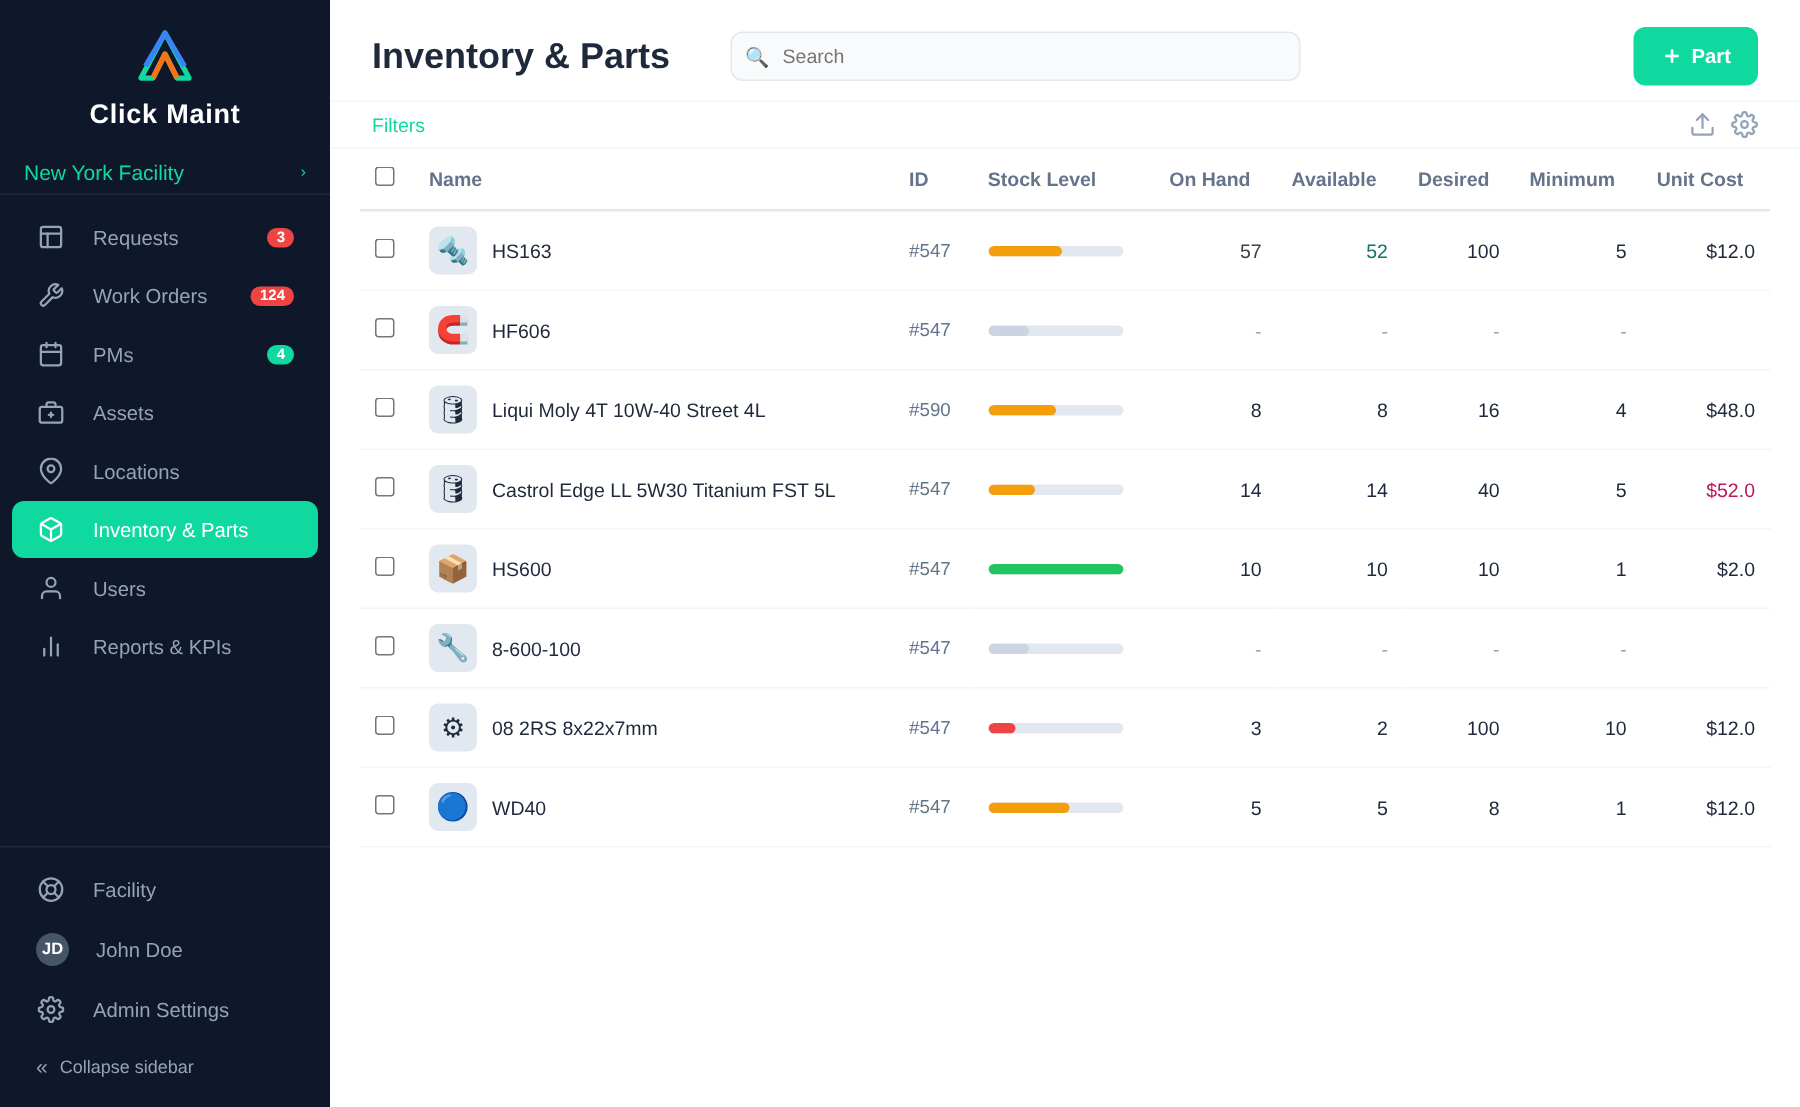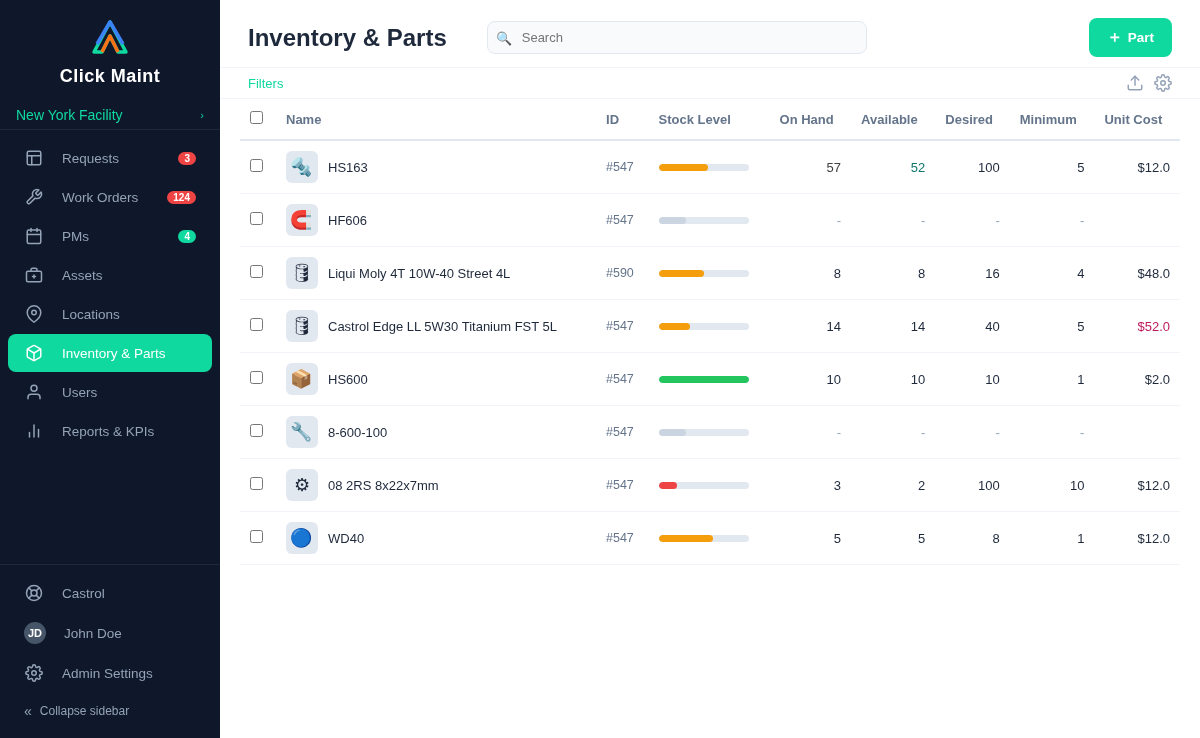--- a/index.html
+++ b/index.html
@@ -395,21 +395,21 @@
       <span class="nav-icon">
         <svg width="18" height="18" viewBox="0 0 24 24" fill="none" stroke="currentColor" stroke-width="2" stroke-linecap="round" stroke-linejoin="round">
             <circle cx="12" cy="12" r="10"></circle>
             <circle cx="12" cy="12" r="4"></circle>
             <line x1="4.93" y1="4.93" x2="9.17" y2="9.17"></line>
             <line x1="14.83" y1="14.83" x2="19.07" y2="19.07"></line>
             <line x1="14.83" y1="9.17" x2="19.07" y2="4.93"></line>
             <line x1="4.93" y1="19.07" x2="9.17" y2="14.83"></line>
           </svg>
       </span>
-      <span>Castrol</span>
+      <span>Facility</span>
     </div>
     <div class="nav-item">
       <span class="nav-icon" style="background:#475569;border-radius:50%;width:22px;height:22px;font-size:11px;color:#fff;display:flex;align-items:center;justify-content:center;font-weight:700;">JD</span>
       <span>John Doe</span>
     </div>
     <div class="nav-item">
       <span class="nav-icon">
         <svg width="18" height="18" viewBox="0 0 24 24" fill="none" stroke="currentColor" stroke-width="2" stroke-linecap="round" stroke-linejoin="round">
             <circle cx="12" cy="12" r="3"></circle>
             <path d="M19.4 15a1.65 1.65 0 0 0 .33 1.82l.06.06a2 2 0 0 1-2.83 2.83l-.06-.06a1.65 1.65 0 0 0-1.82-.33 1.65 1.65 0 0 0-1 1.51V21a2 2 0 0 1-4 0v-.09A1.65 1.65 0 0 0 9 19.4a1.65 1.65 0 0 0-1.82.33l-.06.06a2 2 0 0 1-2.83-2.83l.06-.06A1.65 1.65 0 0 0 4.68 15a1.65 1.65 0 0 0-1.51-1H3a2 2 0 0 1 0-4h.09A1.65 1.65 0 0 0 4.6 9a1.65 1.65 0 0 0-.33-1.82l-.06-.06a2 2 0 0 1 2.83-2.83l.06.06A1.65 1.65 0 0 0 9 4.68a1.65 1.65 0 0 0 1-1.51V3a2 2 0 0 1 4 0v.09a1.65 1.65 0 0 0 1 1.51 1.65 1.65 0 0 0 1.82-.33l.06-.06a2 2 0 0 1 2.83 2.83l-.06.06A1.65 1.65 0 0 0 19.4 9a1.65 1.65 0 0 0 1.51 1H21a2 2 0 0 1 0 4h-.09a1.65 1.65 0 0 0-1.51 1z"></path>

